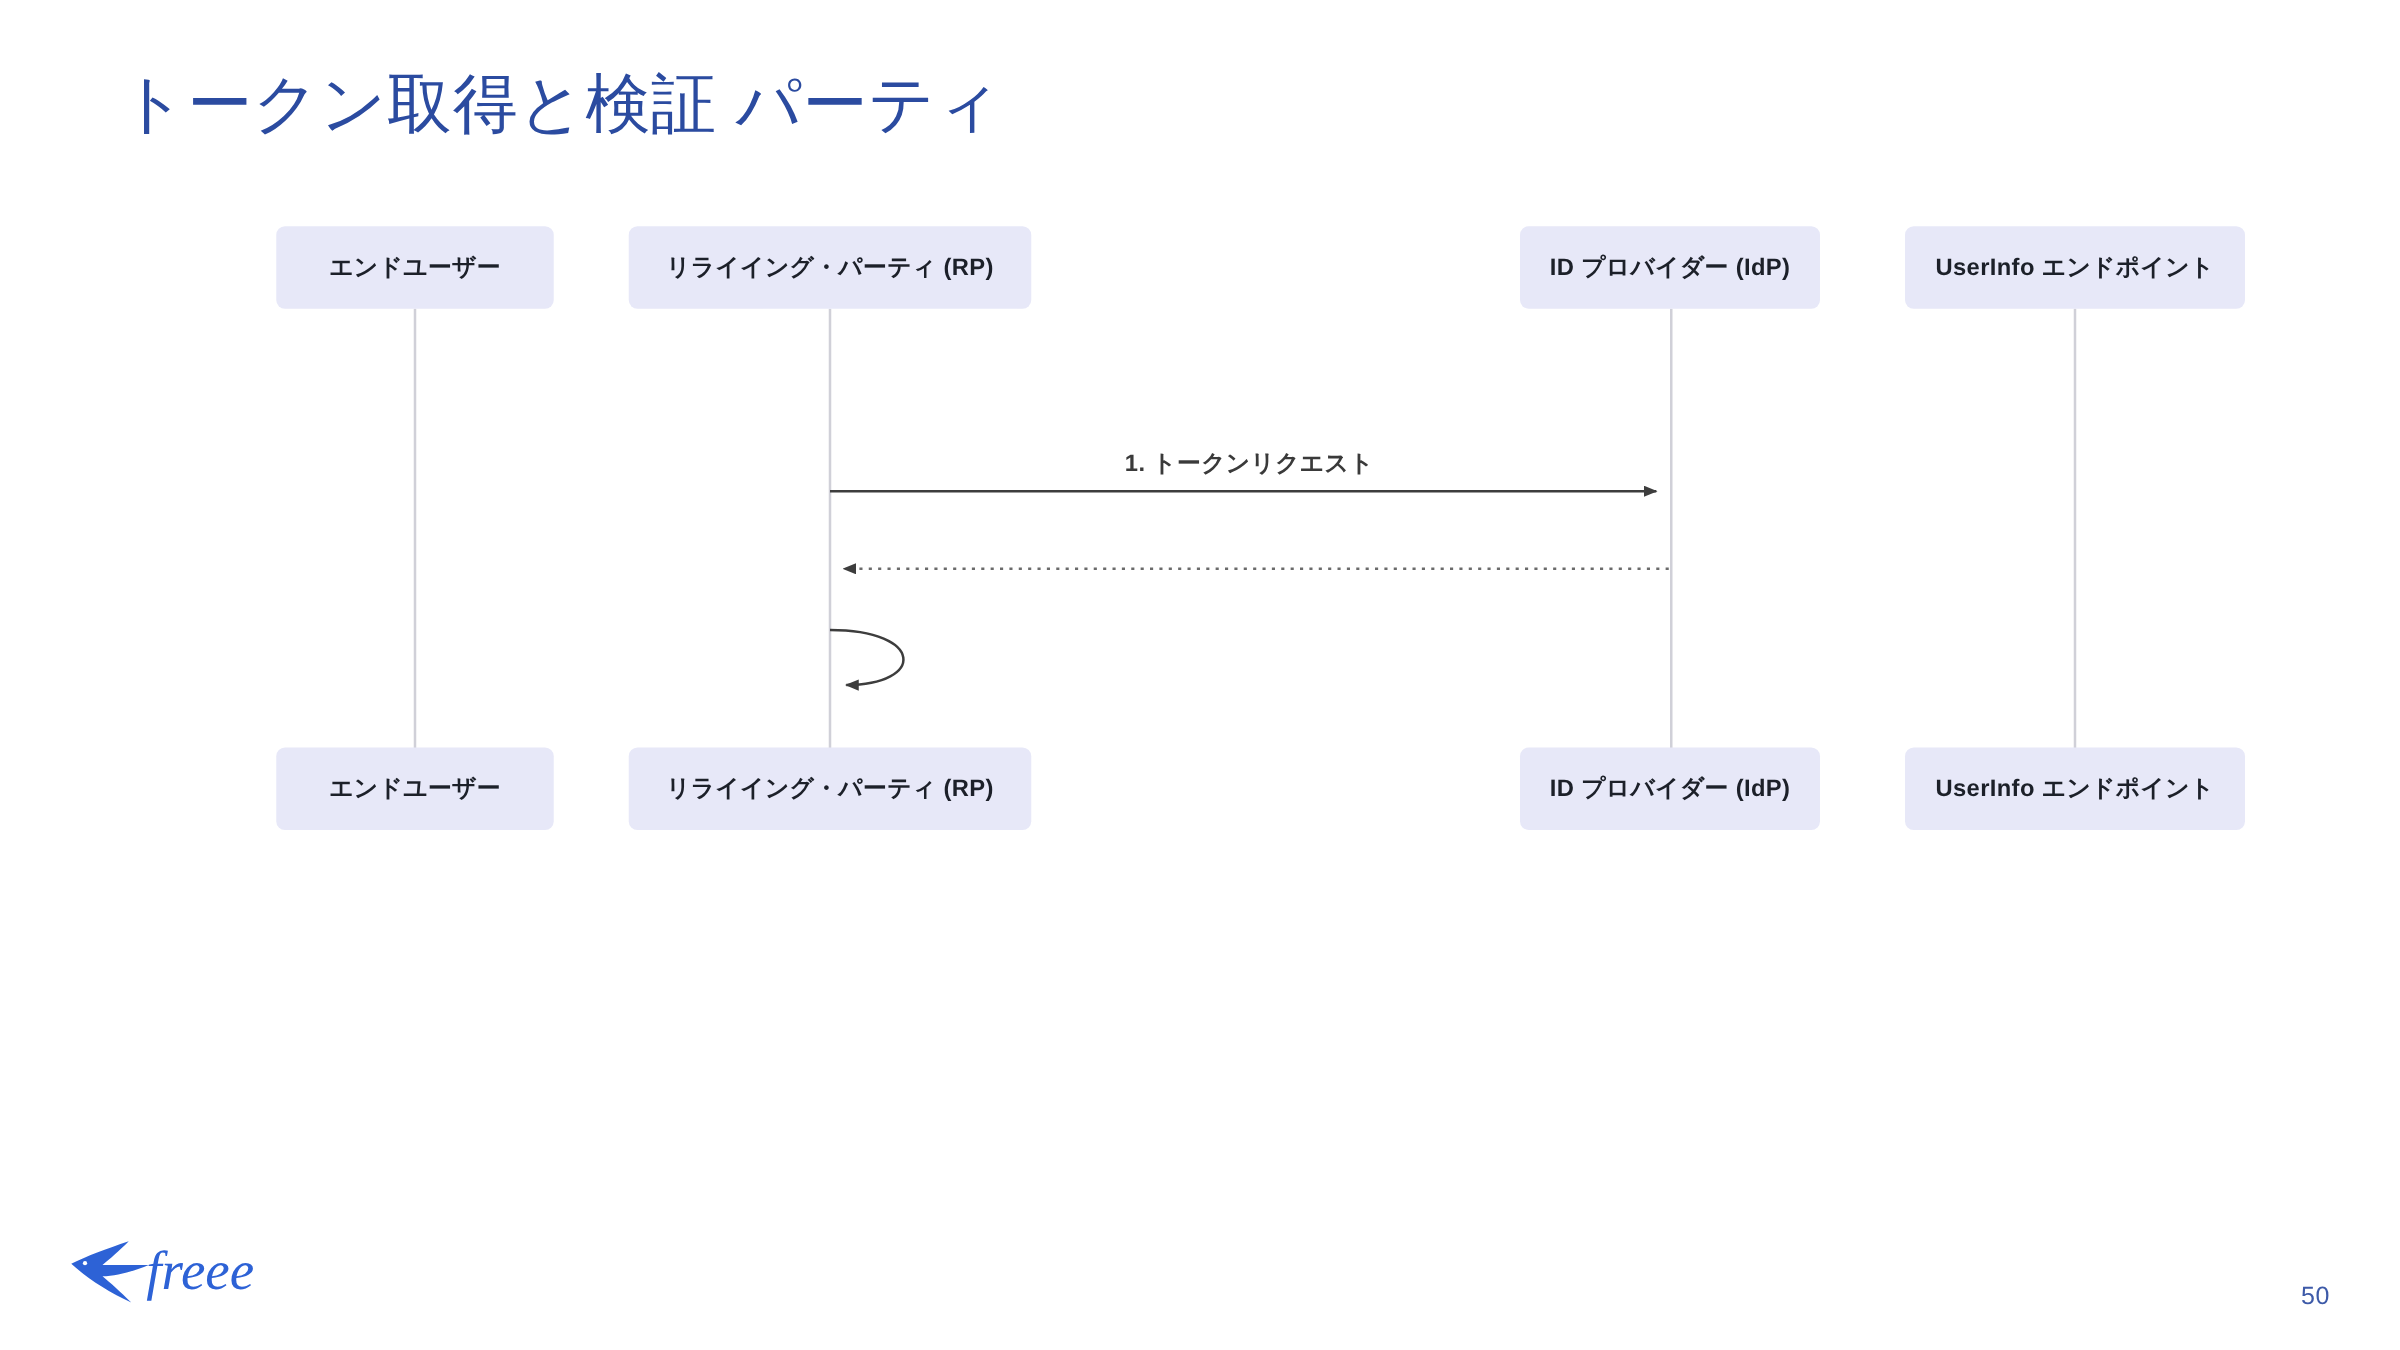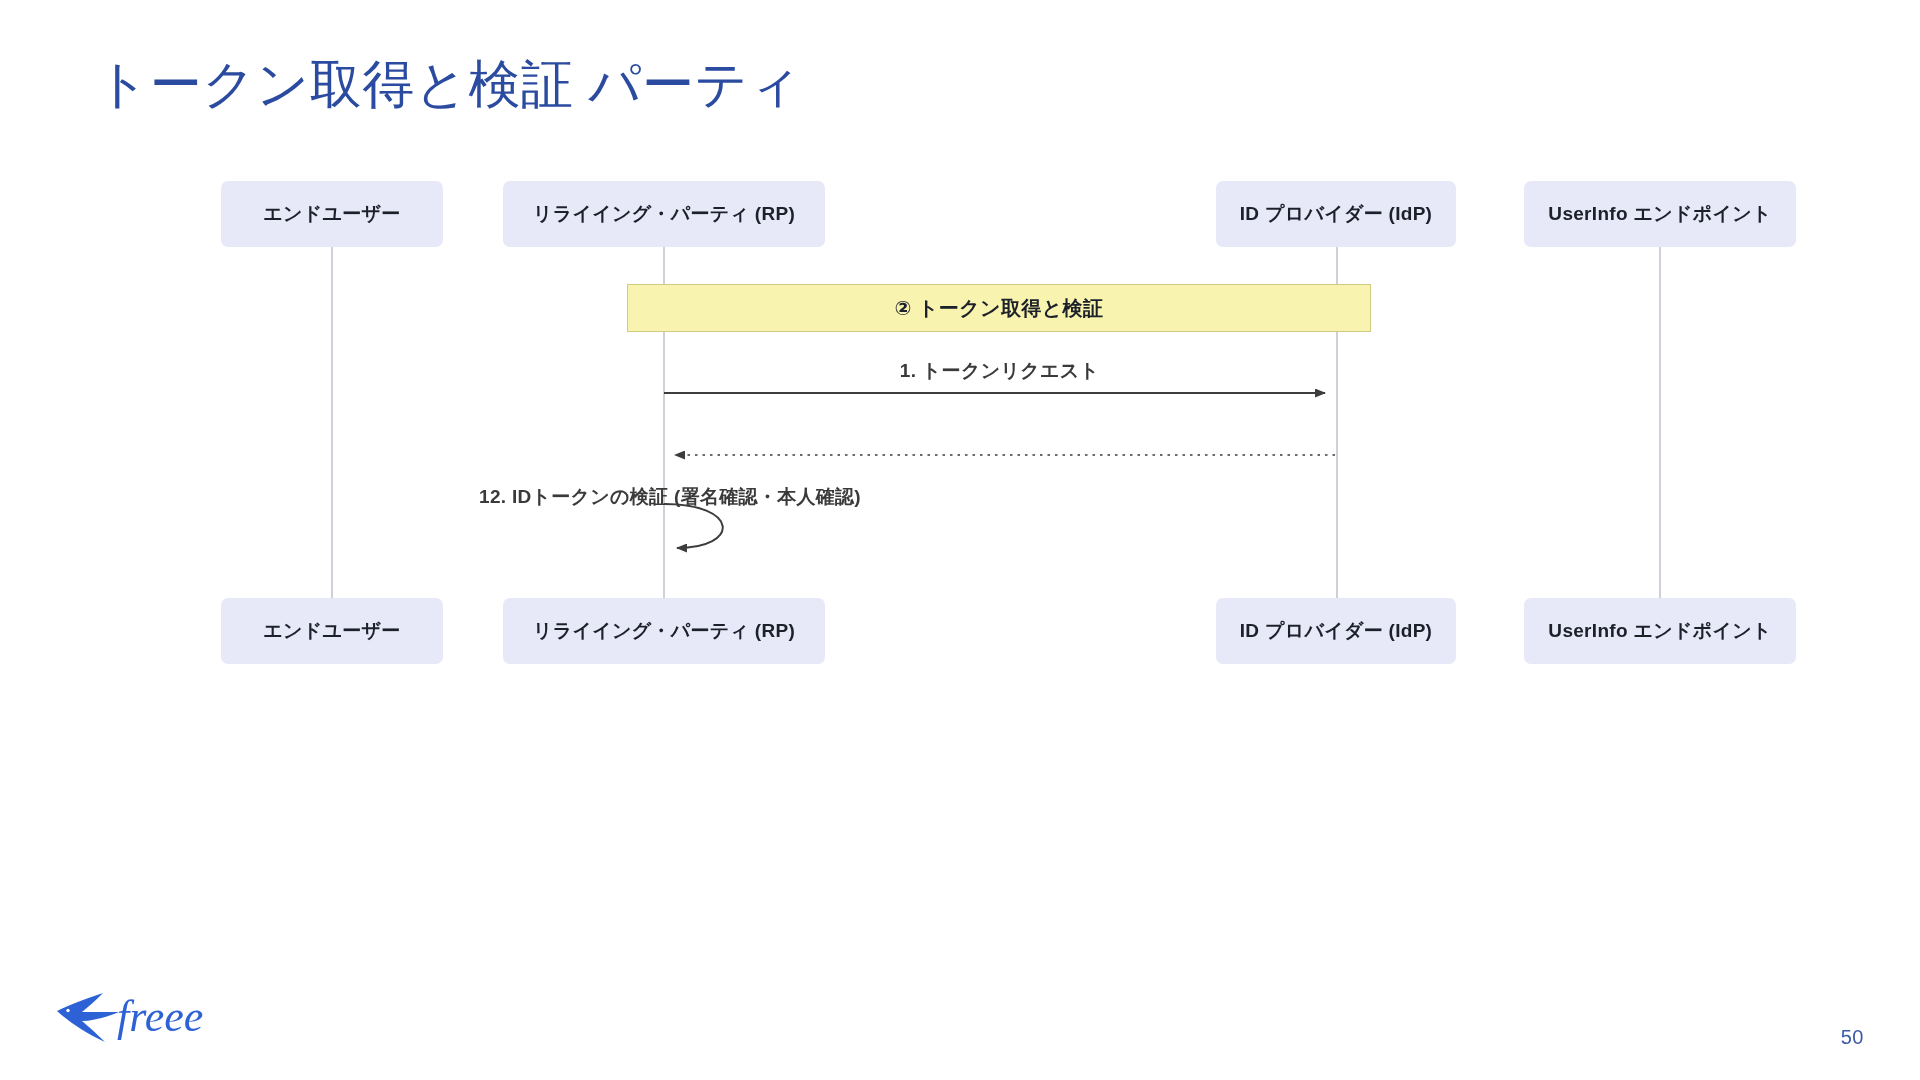--- a/index.html
+++ b/index.html
@@ -135,32 +135,26 @@
   <div class="participant-box" style="left:463px; top:181px; width:322px; height:66px;">
     <span>リライイング・パーティ (RP)</span>
   </div>
   <div class="participant-box" style="left:1176px; top:181px; width:240px; height:66px;">
     <span>ID プロバイダー (IdP)</span>
   </div>
   <div class="participant-box" style="left:1484px; top:181px; width:272px; height:66px;">
     <span>UserInfo エンドポイント</span>
   </div>
 
-  <div id="group-banner" style="left:587px; top:284px; width:744px; height:48px;">
-    <span>② トークン取得と検証</span>
-  </div>
 
   <div class="msg-label" style="left:623px; top:358px; width:673px;">
     <span>1. トークンリクエスト</span>
   </div>
 
 
-  <div class="msg-label" style="left:400px; top:484px; width:460px;">
-    <span>12. IDトークンの検証 (署名確認・本人確認)</span>
-  </div>
 
   <svg id="arrow-layer" viewBox="0 0 1920 1080" xmlns="http://www.w3.org/2000/svg">
     <defs>
       <marker id="arrow-right" markerWidth="11" markerHeight="9" refX="10" refY="4.5" orient="auto" markerUnits="userSpaceOnUse">
         <path d="M0,0 L11,4.5 L0,9 z" fill="#3d3d3d"></path>
       </marker>
       <marker id="arrow-left" markerWidth="11" markerHeight="9" refX="10" refY="4.5" orient="auto" markerUnits="userSpaceOnUse">
         <path d="M0,0 L11,4.5 L0,9 z" fill="#3d3d3d"></path>
       </marker>
     </defs>

